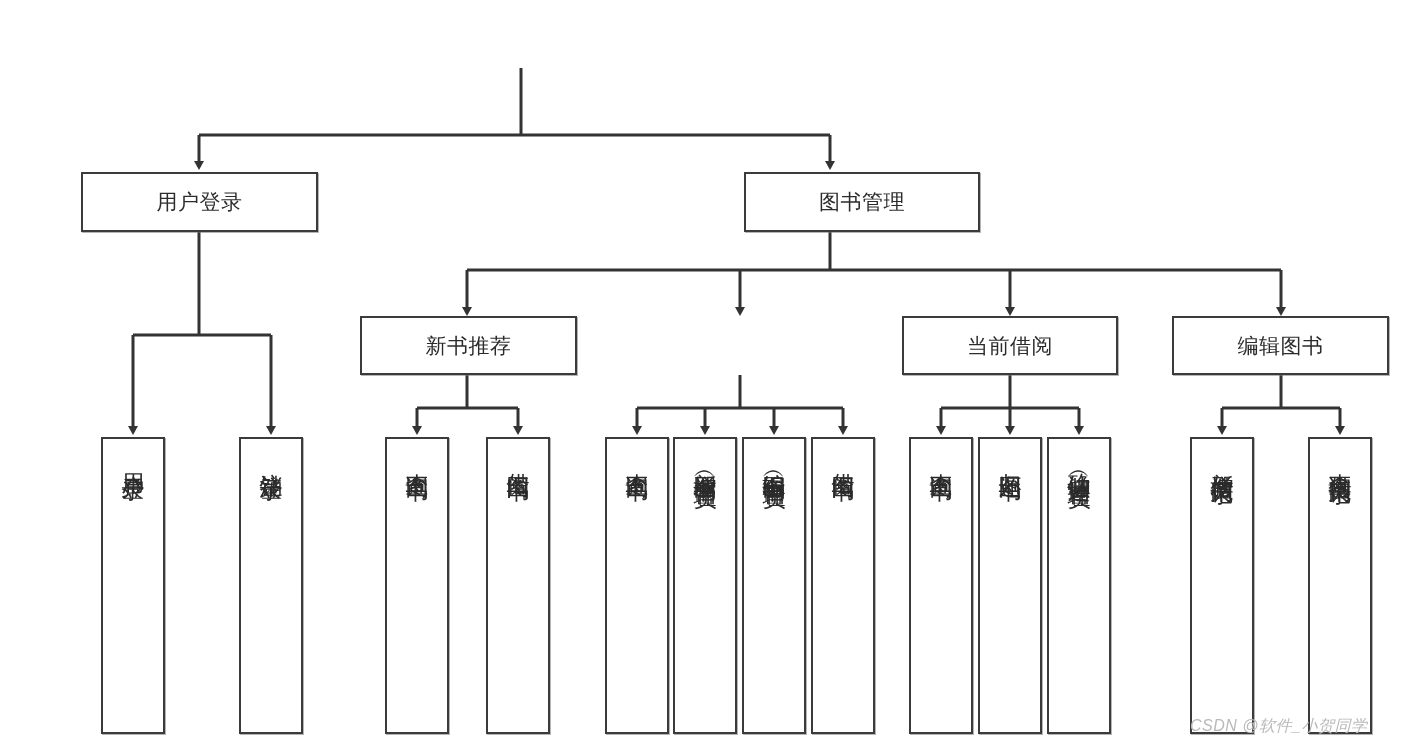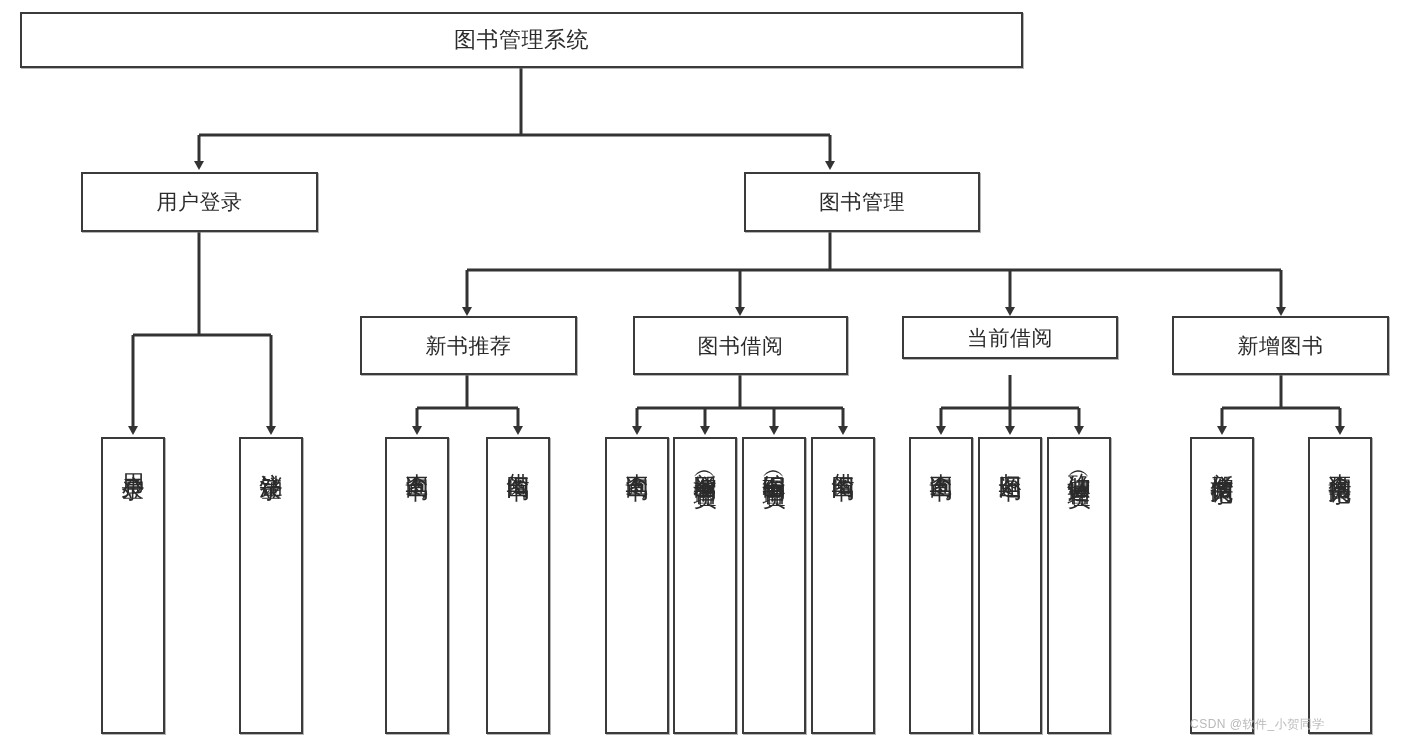--- a/index.html
+++ b/index.html
@@ -52,25 +52,26 @@
   .node.vert .vlabel {
     writing-mode: vertical-rl;
     text-orientation: upright;
     font-size: 23px;
     line-height: 1.18;
     letter-spacing: 2px;
     white-space: nowrap;
   }
   .watermark {
     position: absolute;
-    font-size: 12px;
+    font-size: 16px;
     color: #b9b9b9;
     letter-spacing: 0.5px;
     white-space: nowrap;
     user-select: none;
+    font-style: italic;
   }
 </style>
 </head>
 <body>
 
 <div id="canvas">
 
   <svg id="connectors" viewBox="0 0 1405 747" xmlns="http://www.w3.org/2000/svg">
     <defs>
       <marker id="arrow" markerWidth="9" markerHeight="10" refX="1" refY="5" orient="auto" markerUnits="userSpaceOnUse">
@@ -114,42 +115,36 @@
       <path d="M1010,408 L1010,427" marker-end="url(#arrow)"></path>
       <path d="M1079,408 L1079,427" marker-end="url(#arrow)"></path>
 
       <path d="M1281,375 L1281,408"></path>
       <path d="M1222,408 L1340,408"></path>
       <path d="M1222,408 L1222,427" marker-end="url(#arrow)"></path>
       <path d="M1340,408 L1340,427" marker-end="url(#arrow)"></path>
     </g>
   </svg>
 
-  <div class="node horiz root" style="left:20px; top:12px; width:1003px; height:56px;">
-    <span>图书管理系统</span>
-  </div>
 
   <div class="node horiz" style="left:81px; top:172px; width:237px; height:60px;">
     <span>用户登录</span>
   </div>
   <div class="node horiz" style="left:744px; top:172px; width:236px; height:60px;">
     <span>图书管理</span>
   </div>
 
   <div class="node horiz" style="left:360px; top:316px; width:217px; height:59px;text-align:right;">
     <span>新书推荐</span>
   </div>
-  <div class="node horiz" style="left:633px; top:316px; width:215px; height:59px;">
-    <span>图书借阅</span>
-  </div>
-  <div class="node horiz" style="left:902px; top:316px; width:216px; height:43px;">
+  <div class="node horiz" style="left:902px; top:316px; width:216px; height:59px;">
     <span>当前借阅</span>
   </div>
   <div class="node horiz" style="left:1172px; top:316px; width:217px; height:59px;">
-    <span>新增图书</span>
+    <span>编辑图书</span>
   </div>
 
   <div class="node vert" style="left:101px; top:437px; width:64px; height:297px;">
     <span class="vlabel">用户登录</span>
   </div>
   <div class="node vert" style="left:239px; top:437px; width:64px; height:297px;">
     <span class="vlabel">注销登录</span>
   </div>
 
   <div class="node vert" style="left:385px; top:437px; width:64px; height:297px;">

